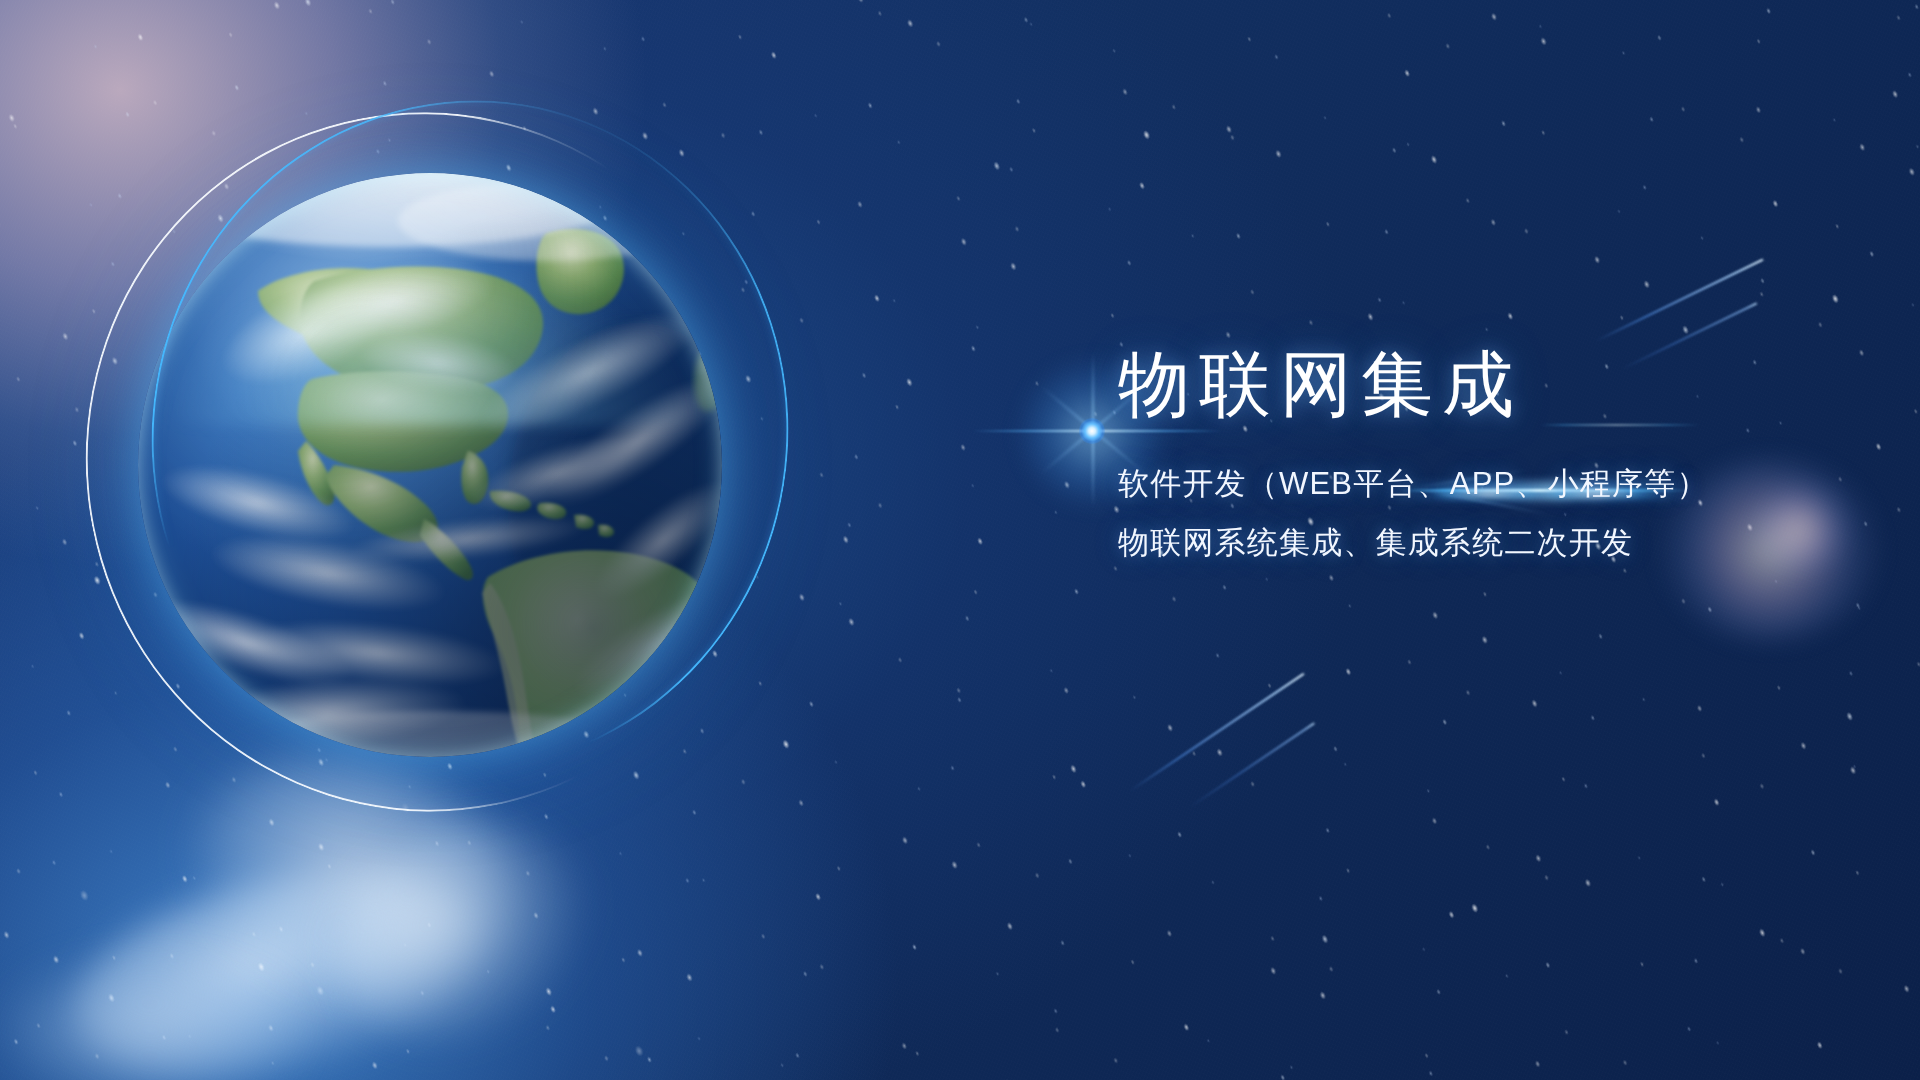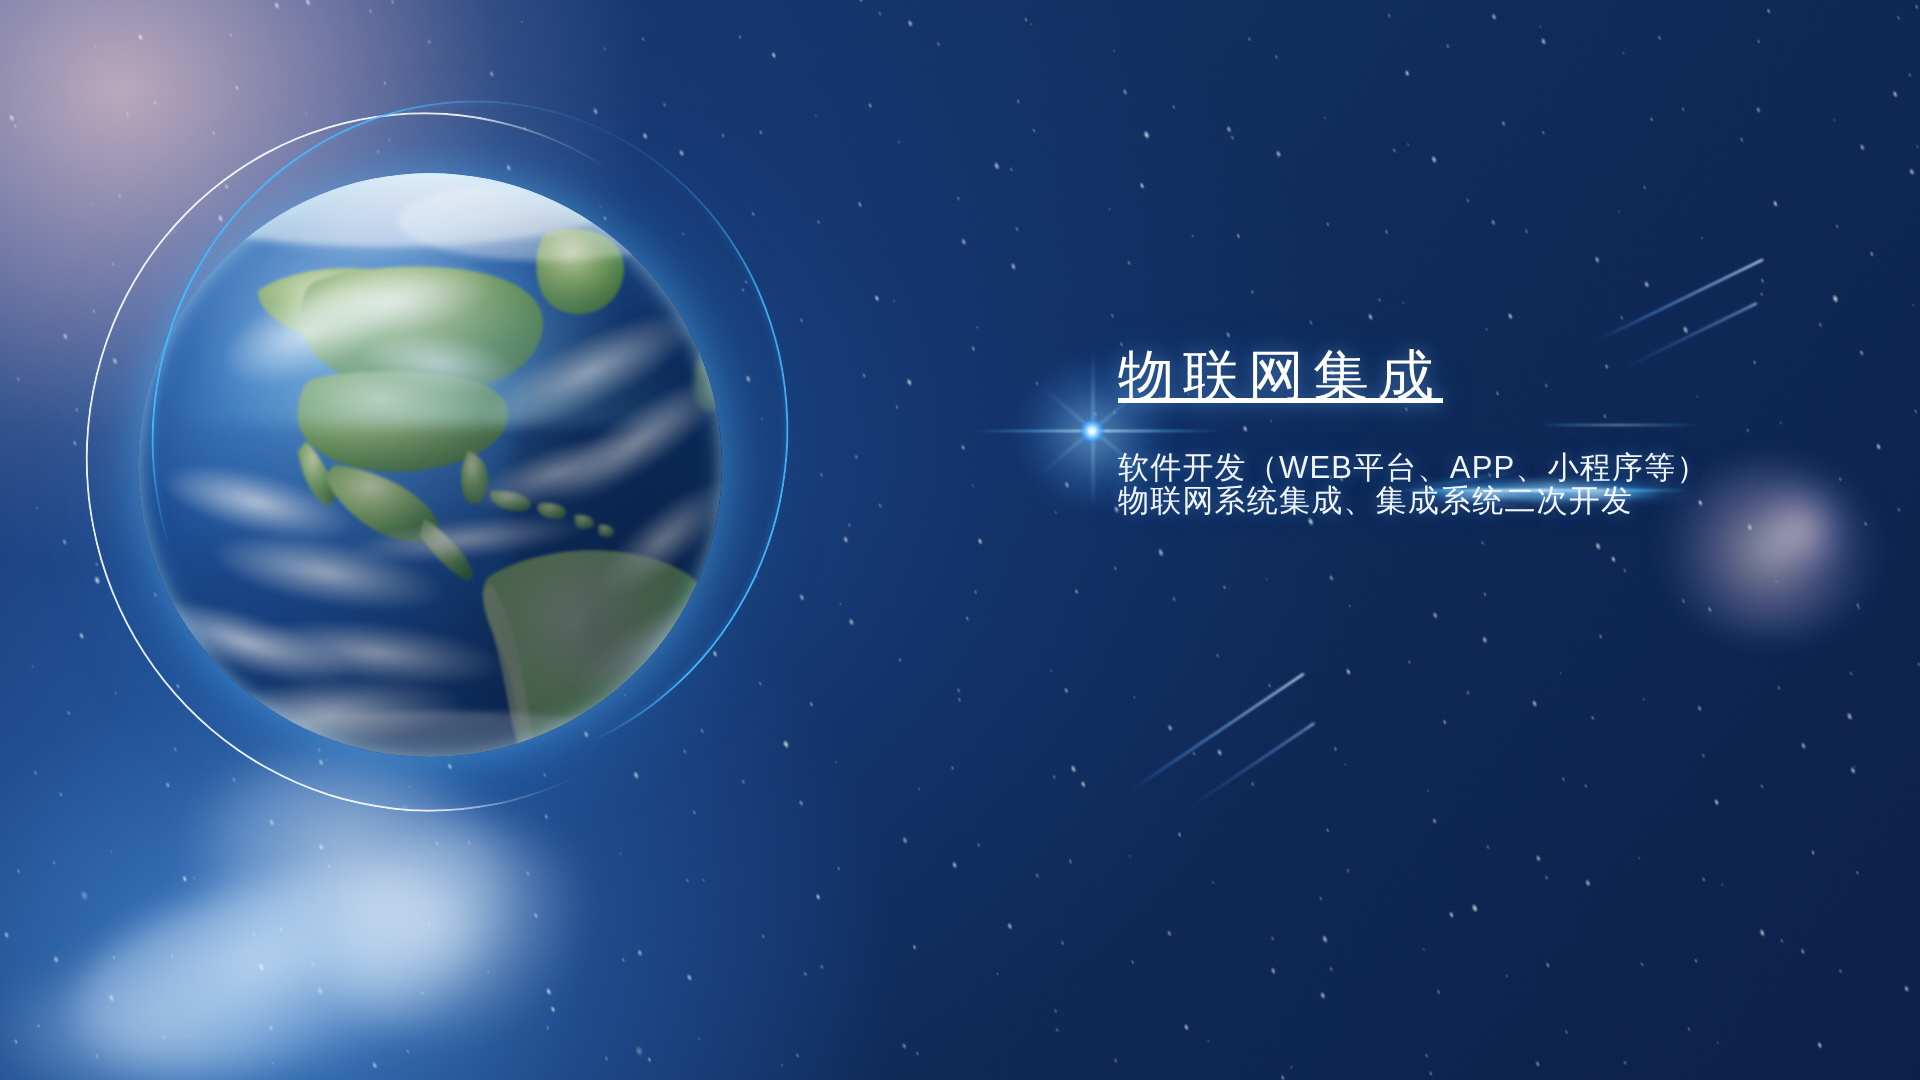--- a/index.html
+++ b/index.html
@@ -234,40 +234,39 @@
     border-radius:2px;
   }
 
   
   #text-block {
     position:absolute;
     left:1118px; top:348px;
     width:700px;
   }
   #headline {
-    font-size:56px;
+    font-size:72px;
     line-height:1;
     color:#ffffff;
     font-weight:400;
     letter-spacing:9px;
     white-space:nowrap;
     text-shadow:0 0 18px rgba(120,190,255,.45), 0 0 46px rgba(60,140,235,.30);
-    text-decoration:underline;
   }
   .sub {
     color:#f2f7ff;
     font-size:31px;
     line-height:1.05;
     font-weight:300;
     letter-spacing:1.2px;
     white-space:nowrap;
     text-shadow:0 0 14px rgba(110,180,255,.38), 0 0 34px rgba(50,130,225,.22);
   }
   #sub1 { margin-top:48px; }
-  #sub2 { }
+  #sub2 { margin-top:26px; }
 
   .noise {
     position:absolute; inset:0; pointer-events:none;
     opacity:.05;
     background-image:
       repeating-linear-gradient(112deg, rgba(255,255,255,.16) 0 1px, rgba(0,0,0,0) 1px 3px),
       repeating-linear-gradient(22deg, rgba(255,255,255,.10) 0 1px, rgba(0,0,0,0) 1px 4px);
   }
 </style>
 </head>

